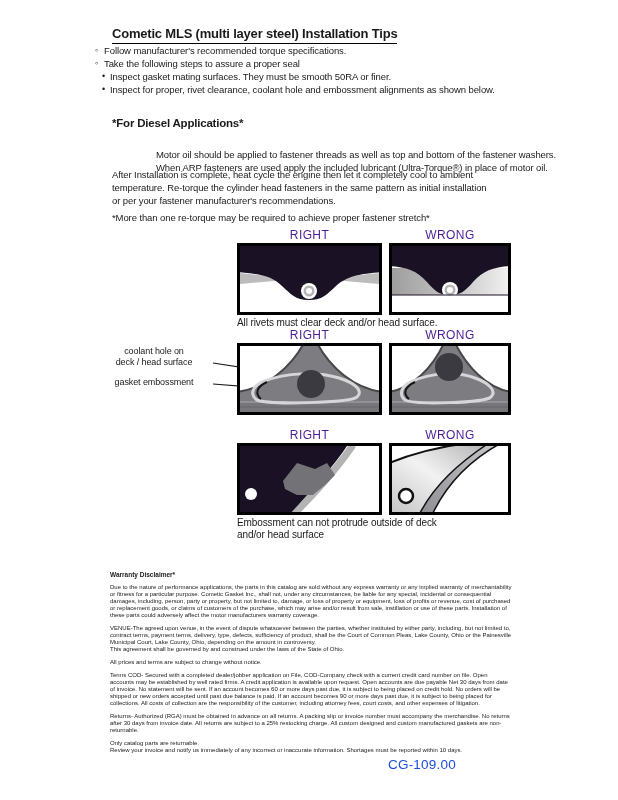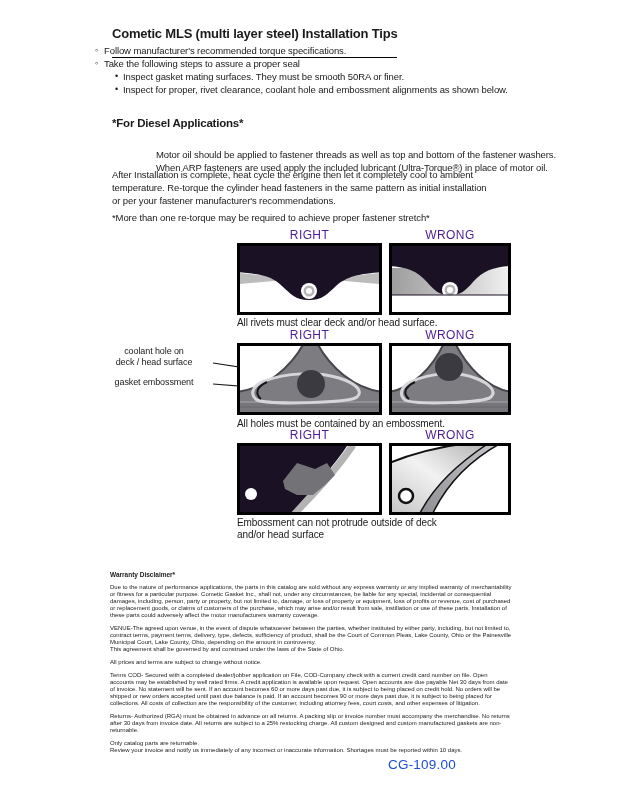--- a/index.html
+++ b/index.html
@@ -2,26 +2,26 @@
 <html><head>
 <meta charset="utf-8">
 <style>
   * { margin:0; padding:0; box-sizing:border-box; }
   html,body { background:#ffffff; }
   body { font-family:"Liberation Sans", sans-serif; color:#1a1a1a; }
   .page { position:relative; width:618px; height:800px; background:#ffffff; overflow:hidden; }
   .abs { position:absolute; }
 
   .title { left:112px; top:26px; font-size:13px; font-weight:bold; letter-spacing:-0.2px;
-           border-bottom:1.5px solid #000; padding-bottom:16px; white-space:nowrap; }
+           border-bottom:1.5px solid #000; padding-bottom:2px; white-space:nowrap; }
 
   .bullets { left:96px; top:44px; font-size:9.5px; line-height:13px; letter-spacing:-0.1px; }
   .bullet { position:relative; padding-left:8px; white-space:pre-line; }
   .bullet::before { content:"\25E6"; position:absolute; left:-1px; top:0; font-size:9px; }
-  .bullet.sub { margin-left:19px; }
+  .bullet.sub { margin-left:6px; }
   .bullet.sub::before { content:"\2022"; font-size:9px; left:0; }
 
   .diesel-h { left:112px; top:117px; font-size:11.5px; font-weight:bold; letter-spacing:-0.2px; }
   .para { left:112px; top:0; width:430px; font-size:9.5px; line-height:13px;
           letter-spacing:-0.1px; white-space:pre-line; }
   .p1 { top:148px;margin-left:44px; }
   .p2 { top:168px; }
   .p3 { top:211px; }
 
   .dw-label { font-size:12px; letter-spacing:0.4px; text-align:center; color:#4c1d95; }
@@ -138,21 +138,20 @@
       <rect x="0" y="59" width="122" height="13" fill="#77777b"></rect>
       <line x1="0" y1="59" x2="122" y2="59" stroke="#9a9a9e" stroke-width="1.5"></line>
       <line x1="0" y1="64" x2="122" y2="64" stroke="#68686c" stroke-width="1"></line>
       <path d="M16,57 C10,52 11,43 24,38 C42,30 68,28 86,35 C100,40 108,48 102,54 C95,60 26,62 16,57 Z" fill="none" stroke="#d6d6d8" stroke-width="3"></path>
       <path d="M20,56 C14,51 15,44 26,39" fill="none" stroke="#17171b" stroke-width="2"></path>
       <circle cx="60" cy="24" r="14" fill="#3a3a40"></circle>
       <rect x="1.5" y="1.5" width="119" height="69" fill="none" stroke="#000000" stroke-width="3"></rect>
     </svg>
   </div>
 
-  <div class="abs caption" style="left:237px; top:418px;">All holes must be contained by an embossment.</div>
 
   <div class="abs dw-label" style="left:237px; top:428px; width:145px;">RIGHT</div>
   <div class="abs dw-label" style="left:389px; top:428px; width:122px;">WRONG</div>
 
   <div class="abs img-frame" style="left:237px; top:443px;">
     <svg width="145" height="72" viewBox="0 0 145 72">
       <rect width="145" height="72" fill="#ffffff"></rect>
       <path d="M116,2 C99,27 78,50 56,72" stroke="#b3b3b3" stroke-width="7" fill="none"></path>
       <path d="M0,0 H112 C95,26 72,50 52,72 H0 Z" fill="#1a1124"></path>
       <path d="M46,38 L60,20 L78,26 L90,20 L98,32 L88,42 L76,52 L60,52 L48,46 Z" fill="#737377"></path>

